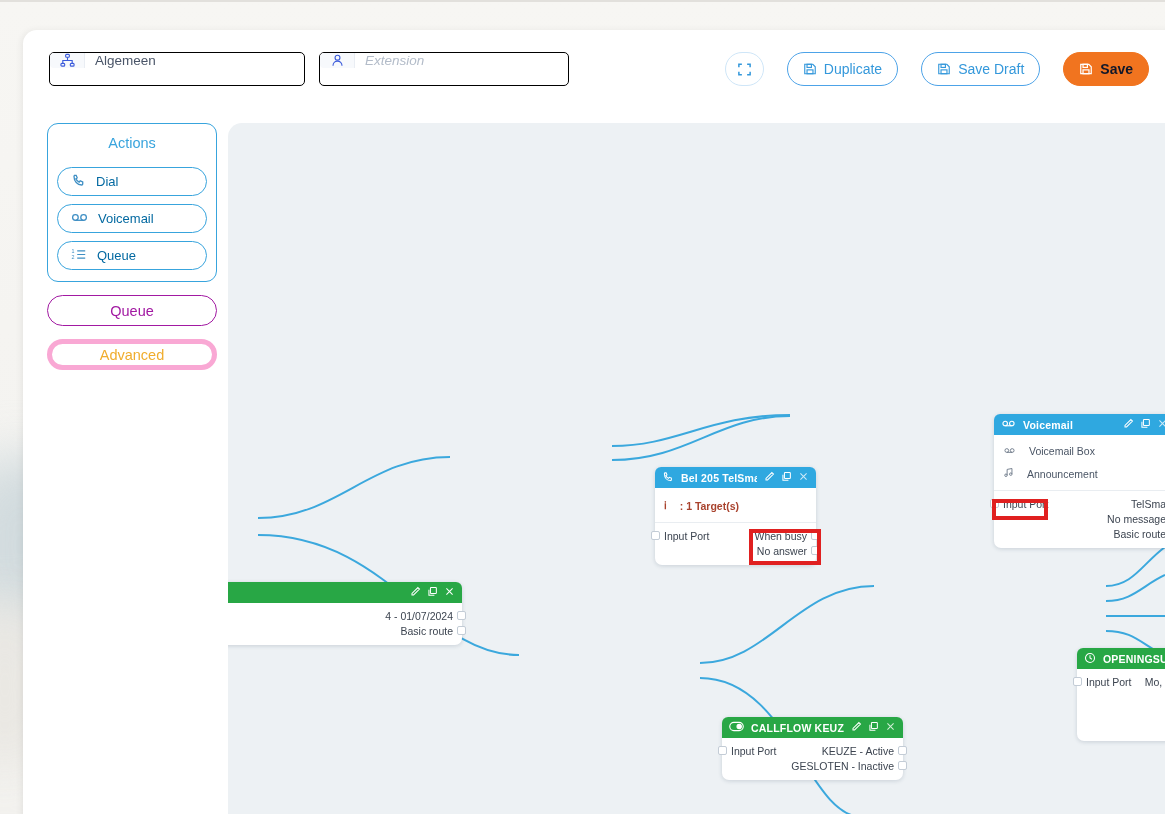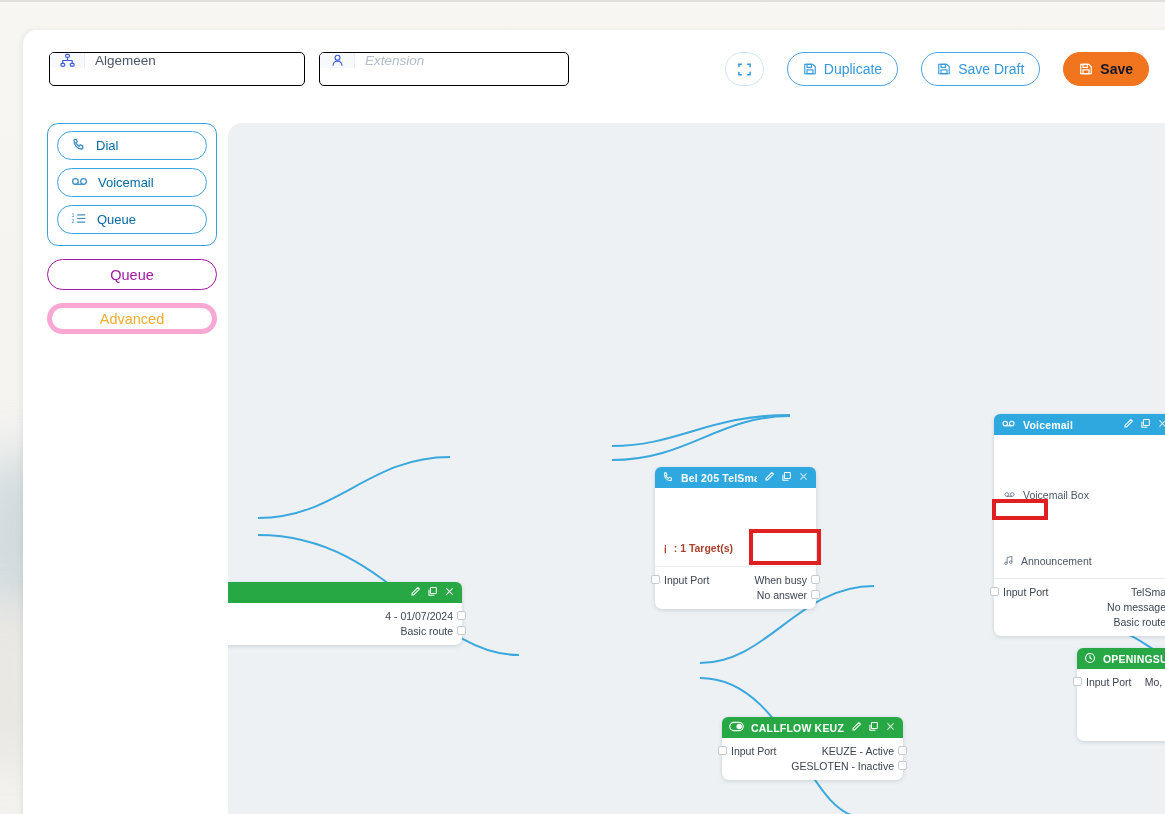--- a/index.html
+++ b/index.html
@@ -97,21 +97,21 @@
     display:flex; align-items:center; gap:7px; height:21px; padding:0 7px;
     border-radius:6px 6px 0 0; color:#fff; font-weight:bold; font-size:10.5px;
     letter-spacing:.2px;
   }
   .node-head .title { flex:1; overflow:hidden; white-space:nowrap; }
   .node-head .acts { display:flex; align-items:center; gap:6px; }
   .node-head .acts span { cursor:pointer; line-height:1; }
   .blue  .node-head { background:#2fa8e0; }
   .green .node-head { background:#28a745; }
   .node-body { padding:7px 9px; }
-  .node-body .row { display:flex; align-items:flex-start; gap:7px; padding:3px 0; font-size:10.5px; color:#4a5565;margin-top:44px; }
+  .node-body .row { display:flex; align-items:flex-end; gap:13px; padding:3px 0; font-size:10.5px; color:#4a5565; }
   .node-sep { border-top:1px solid #e9edf1; }
   .ports { position:relative; padding:5px 0 7px; }
   .port-row { display:flex; justify-content:space-between; align-items:center; height:15px; padding:0 9px; font-size:10.5px; }
   .port-row .out { margin-left:auto; text-align:right; }
   .pin {
     width:9px; height:9px; border:1px solid #c3ccd6; border-radius:2px; background:#fff; flex:none;
   }
   .pin-left { position:absolute; left:-4px; }
   .pin-right { position:absolute; right:-4px; }
   .redbox { position:absolute; border:4px solid #e02020; pointer-events:none; }
@@ -195,20 +195,21 @@
           </svg>
         </span>
         <span>Save</span>
       </div>
     </div>
   </div>
 
   <div class="palette">
 
     <div class="group">
+      <div class="group-title">Actions</div>
 
       <div class="pal-item">
         <span>
           <svg width="15" height="15" viewBox="0 0 16 16" fill="none" stroke="#3f8fc4" stroke-width="1.4">
             <path d="M3.2 2.5h2.3l1.1 2.7-1.4 1.1a8.4 8.4 0 0 0 3.5 3.5l1.1-1.4 2.7 1.1v2.3c0 .6-.5 1-1.1 1C6.8 12.6 3.2 9 3.2 3.6c0-.6.4-1.1 1-1.1z"></path>
           </svg>
         </span>
         <span>Dial</span>
       </div>
 

